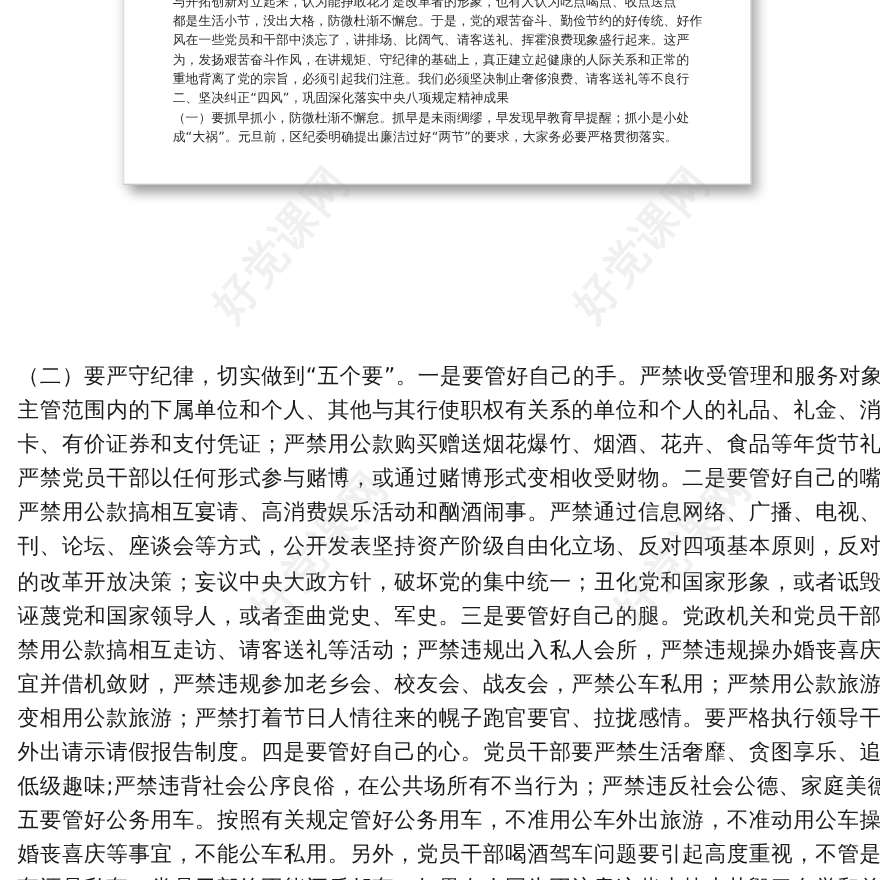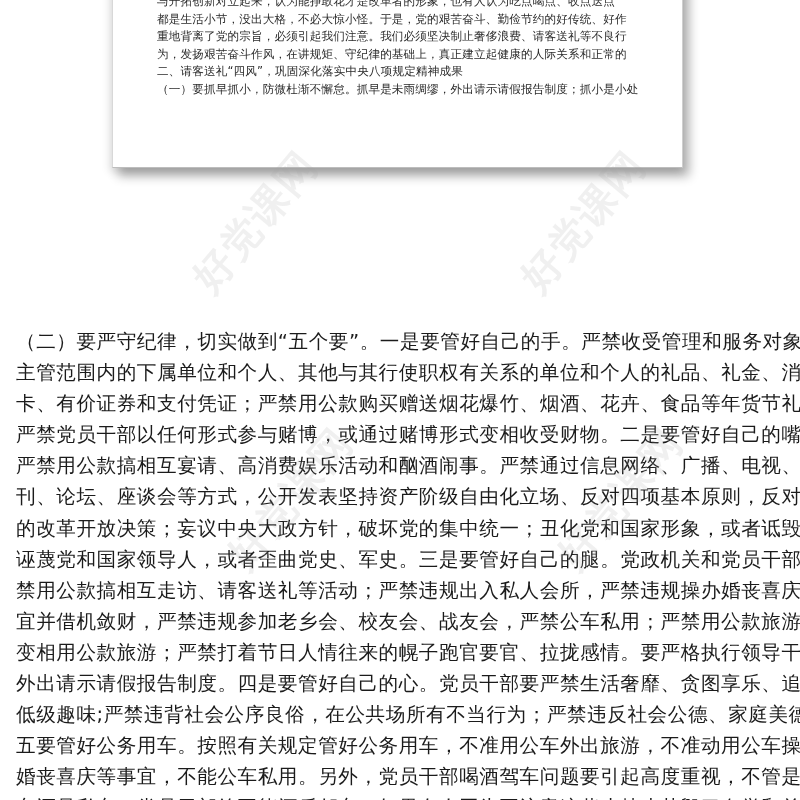--- a/index.html
+++ b/index.html
@@ -75,25 +75,27 @@
       color: #1b1b1b;
       letter-spacing: 0.55px;
     }
   </style>
 </head>
 <body>
 
 <div class="doc-card">
   <div class="doc-card-inner" style="top:33px;">
     <div class="card-line partial">与开拓创新对立起来，认为能挣敢花才是改革者的形象，也有人认为吃点喝点、收点送点</div>
-    <div class="card-line">都是生活小节，没出大格，不必大惊小怪。于是，党的艰苦奋斗、勤俭节约的好传统、好作</div>
+    <div class="card-line">都是生活小节，没出大格，防微杜渐不懈怠。于是，党的艰苦奋斗、勤俭节约的好传统、好作</div>
+    <div class="card-line">风在一些党员和干部中淡忘了，讲排场、比阔气、请客送礼、挥霍浪费现象盛行起来。这严</div>
+    <div class="card-line">为，发扬艰苦奋斗作风，在讲规矩、守纪律的基础上，真正建立起健康的人际关系和正常的</div>
     <div class="card-line">重地背离了党的宗旨，必须引起我们注意。我们必须坚决制止奢侈浪费、请客送礼等不良行</div>
-    <div class="card-line">为，发扬艰苦奋斗作风，在讲规矩、守纪律的基础上，真正建立起健康的人际关系和正常的</div>
-    <div class="card-line">二、请客送礼“四风”，巩固深化落实中央八项规定精神成果</div>
-    <div class="card-line">（一）要抓早抓小，防微杜渐不懈怠。抓早是未雨绸缪，外出请示请假报告制度；抓小是小处</div>
+    <div class="card-line">二、坚决纠正“四风”，巩固深化落实中央八项规定精神成果</div>
+    <div class="card-line">（一）要抓早抓小，防微杜渐不懈怠。抓早是未雨绸缪，早发现早教育早提醒；抓小是小处</div>
+    <div class="card-line">成“大祸”。元旦前，区纪委明确提出廉洁过好“两节”的要求，大家务必要严格贯彻落实。</div>
   </div>
 </div>
 
 <div class="watermark" style="left:180px; top:268px;">好党课网</div>
 <div class="watermark" style="left:508px; top:268px;">好党课网</div>
 <div class="watermark" style="left:215px; top:545px;">好党课网</div>
 <div class="watermark" style="left:545px; top:545px;">好党课网</div>
 
 <div class="body-text">
   <div class="body-line">（二）要严守纪律，切实做到“五个要”。一是要管好自己的手。严禁收受管理和服务对象、</div>

